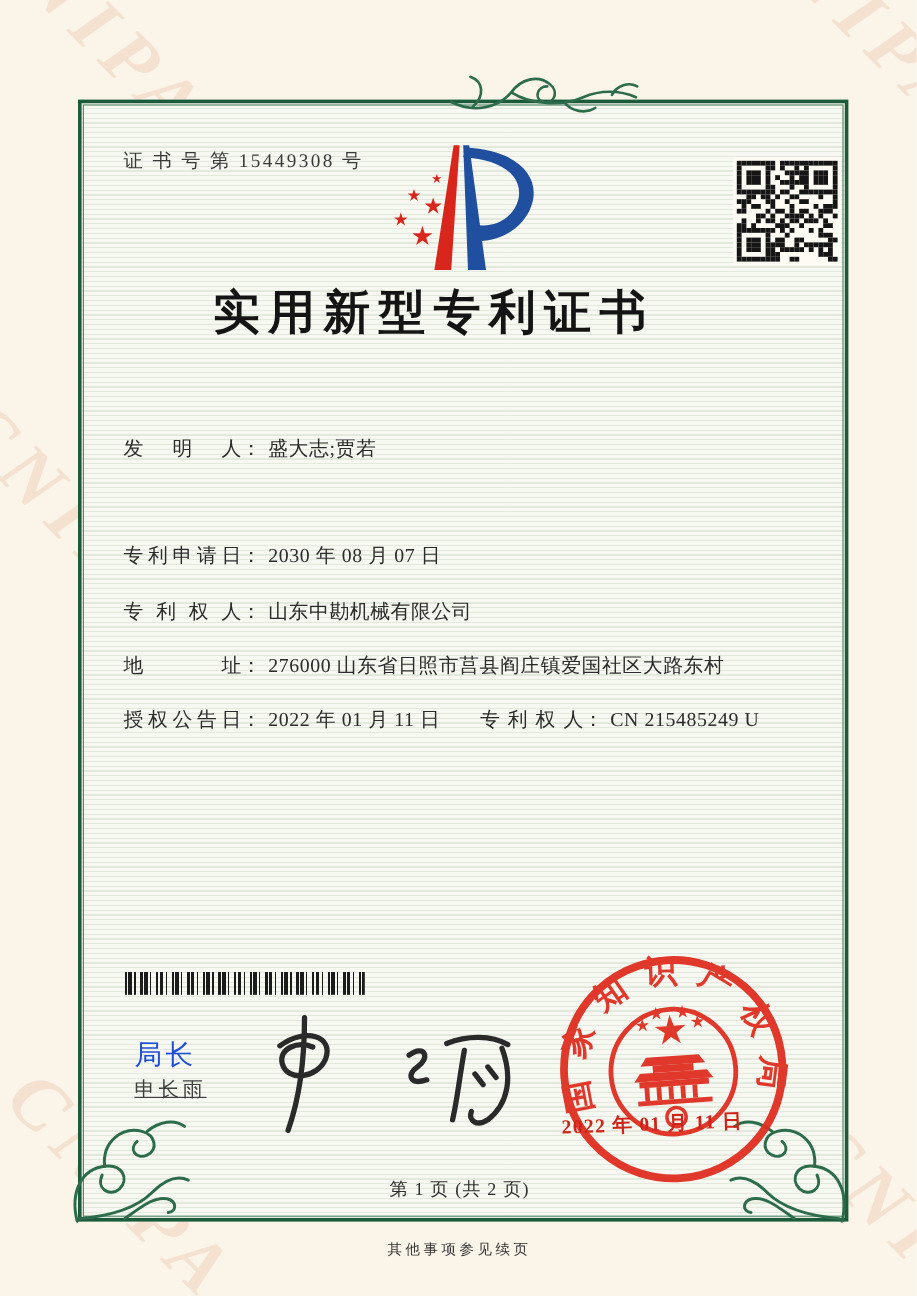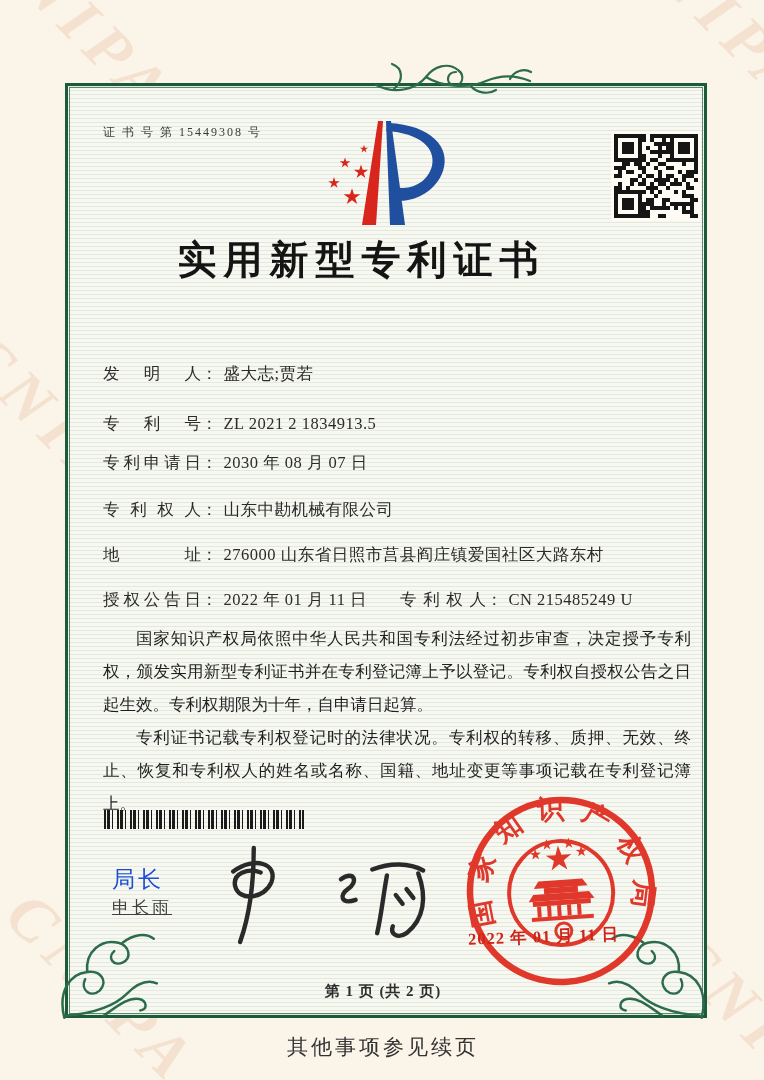--- a/index.html
+++ b/index.html
@@ -13,21 +13,21 @@
 
   
   .frame{position:absolute;left:65px;top:83px;width:636px;height:929px;
          border:3px solid #1c5a3c;background:#f7f8f1;
          background-image:repeating-linear-gradient(180deg,rgba(150,172,142,0.20) 0px,rgba(150,172,142,0.20) 1px,transparent 1px,transparent 4px);}
   .frame-inner{position:absolute;left:1px;top:1px;right:1px;bottom:1px;border:1px solid #5b8a6e;}
 
   .orn{position:absolute;pointer-events:none;}
 
   
-  .certno{position:absolute;left:103px;top:124px;font-size:12px;letter-spacing:2px;color:#3a3a3a;}
+  .certno{position:absolute;left:103px;top:124px;font-size:16px;letter-spacing:2px;color:#3a3a3a;}
 
   
   .logo{position:absolute;left:320px;top:115px;}
   .qr{position:absolute;left:611px;top:131px;width:84px;height:84px;display:grid;
       grid-template-columns:repeat(21,1fr);grid-template-rows:repeat(21,1fr);background:#fdfbf4;padding:3px;}
   .qd{background:#151515;} .ql{background:transparent;}
 
   
   .title{position:absolute;left:65px;top:233px;width:593px;text-align:center;
          font-size:39px;font-weight:700;letter-spacing:7px;color:#141414;}
@@ -53,22 +53,22 @@
   .signer-title{position:absolute;left:112px;top:864px;font-size:23px;color:#1d4ed8;letter-spacing:3px;}
   .signer-name{position:absolute;left:112px;top:896px;font-size:17px;color:#404040;letter-spacing:3px;text-decoration:underline;}
   .signature{position:absolute;left:196px;top:840px;}
 
   
   .seal{position:absolute;left:455px;top:791px;opacity:0.93;}
   .seal-date{position:absolute;left:468px;top:926px;font-size:16.5px;font-weight:600;
              color:#cf2419;letter-spacing:1px;transform:rotate(-2deg);white-space:nowrap;}
 
   
-  .pagenum{position:absolute;left:65px;top:982px;width:636px;text-align:center;font-size:15px;color:#2e2e2e;letter-spacing:1px;font-weight:bold;}
-  .contnote{position:absolute;left:65px;top:1033px;width:636px;text-align:center;font-size:21px;color:#333;letter-spacing:3px;}
+  .pagenum{position:absolute;left:65px;top:982px;width:636px;text-align:center;font-size:15px;color:#2e2e2e;letter-spacing:1px;}
+  .contnote{position:absolute;left:65px;top:1033px;width:636px;text-align:center;font-size:12px;color:#333;letter-spacing:3px;}
 </style>
 </head>
 <body>
 
 <svg width="0" height="0" style="position:absolute">
   <defs>
     <polygon id="star" points="0,-10 2.25,-3.09 9.51,-3.09 3.63,1.18 5.88,8.09 0,3.82 -5.88,8.09 -3.63,1.18 -9.51,-3.09 -2.25,-3.09"></polygon>
     <g id="flourish" fill="none" stroke="#2c6c4a" stroke-width="2.4" stroke-linecap="round">
       <path d="M8,92 C2,68 12,50 30,48 C44,46 50,58 42,66 C34,73 23,66 28,55"></path>
       <path d="M30,48 C28,28 44,16 60,20 C71,23 73,35 64,39 C55,43 49,34 56,28"></path>
@@ -570,43 +570,36 @@
       <div class="ql"></div>
       <div class="qd"></div>
       <div class="qd"></div>
     </div>
 
   <div class="title">实用新型专利证书</div>
 
   <div class="row" style="top:363px">
     <span class="f-label">发明人</span><span class="f-colon">：</span><span class="f-value">盛大志;贾若</span>
   </div>
-  <div class="row" style="top:413px">
-    <span class="f-label">专利号</span><span class="f-colon">：</span><span class="f-value">ZL 2021 2 1834913.5</span>
-  </div>
   <div class="row" style="top:452px">
     <span class="f-label">专利申请日</span><span class="f-colon">：</span><span class="f-value">2030 年 08 月 07 日</span>
   </div>
   <div class="row" style="top:499px">
     <span class="f-label">专利权人</span><span class="f-colon">：</span><span class="f-value">山东中勘机械有限公司</span>
   </div>
   <div class="row" style="top:544px">
     <span class="f-label">地址</span><span class="f-colon">：</span><span class="f-value">276000 山东省日照市莒县阎庄镇爱国社区大路东村</span>
   </div>
   <div class="row" style="top:589px">
     <span class="f-label">授权公告日</span><span class="f-colon">：</span><span class="f-value">2022 年 01 月 11 日</span>
     <span class="grp2">
       <span class="f-label">专利权人</span><span class="f-colon">：</span><span class="f-value">CN 215485249 U</span>
     </span>
   </div>
 
-  <div class="bodytext">
-    <p>国家知识产权局依照中华人民共和国专利法经过初步审查，决定授予专利权，颁发实用新型专利证书并在专利登记簿上予以登记。专利权自授权公告之日起生效。专利权期限为十年，自申请日起算。</p>
-    <p>专利证书记载专利权登记时的法律状况。专利权的转移、质押、无效、终止、恢复和专利权人的姓名或名称、国籍、地址变更等事项记载在专利登记簿上。</p>
-  </div>
 
   <div class="barcode"></div>
 
   <div class="signer-title">局长</div>
   <div class="signer-name">申长雨</div>
 
   <svg class="signature" width="235" height="108" viewBox="0 0 240 110">
     <g fill="none" stroke="#2a2a2a" stroke-width="4.5" stroke-linecap="round" stroke-linejoin="round">
       <path d="M38,32 C60,16 84,24 77,43 C70,60 44,63 40,47 C37,34 53,28 66,33"></path>
       <path d="M59,8 C59,40 55,76 45,104"></path>

